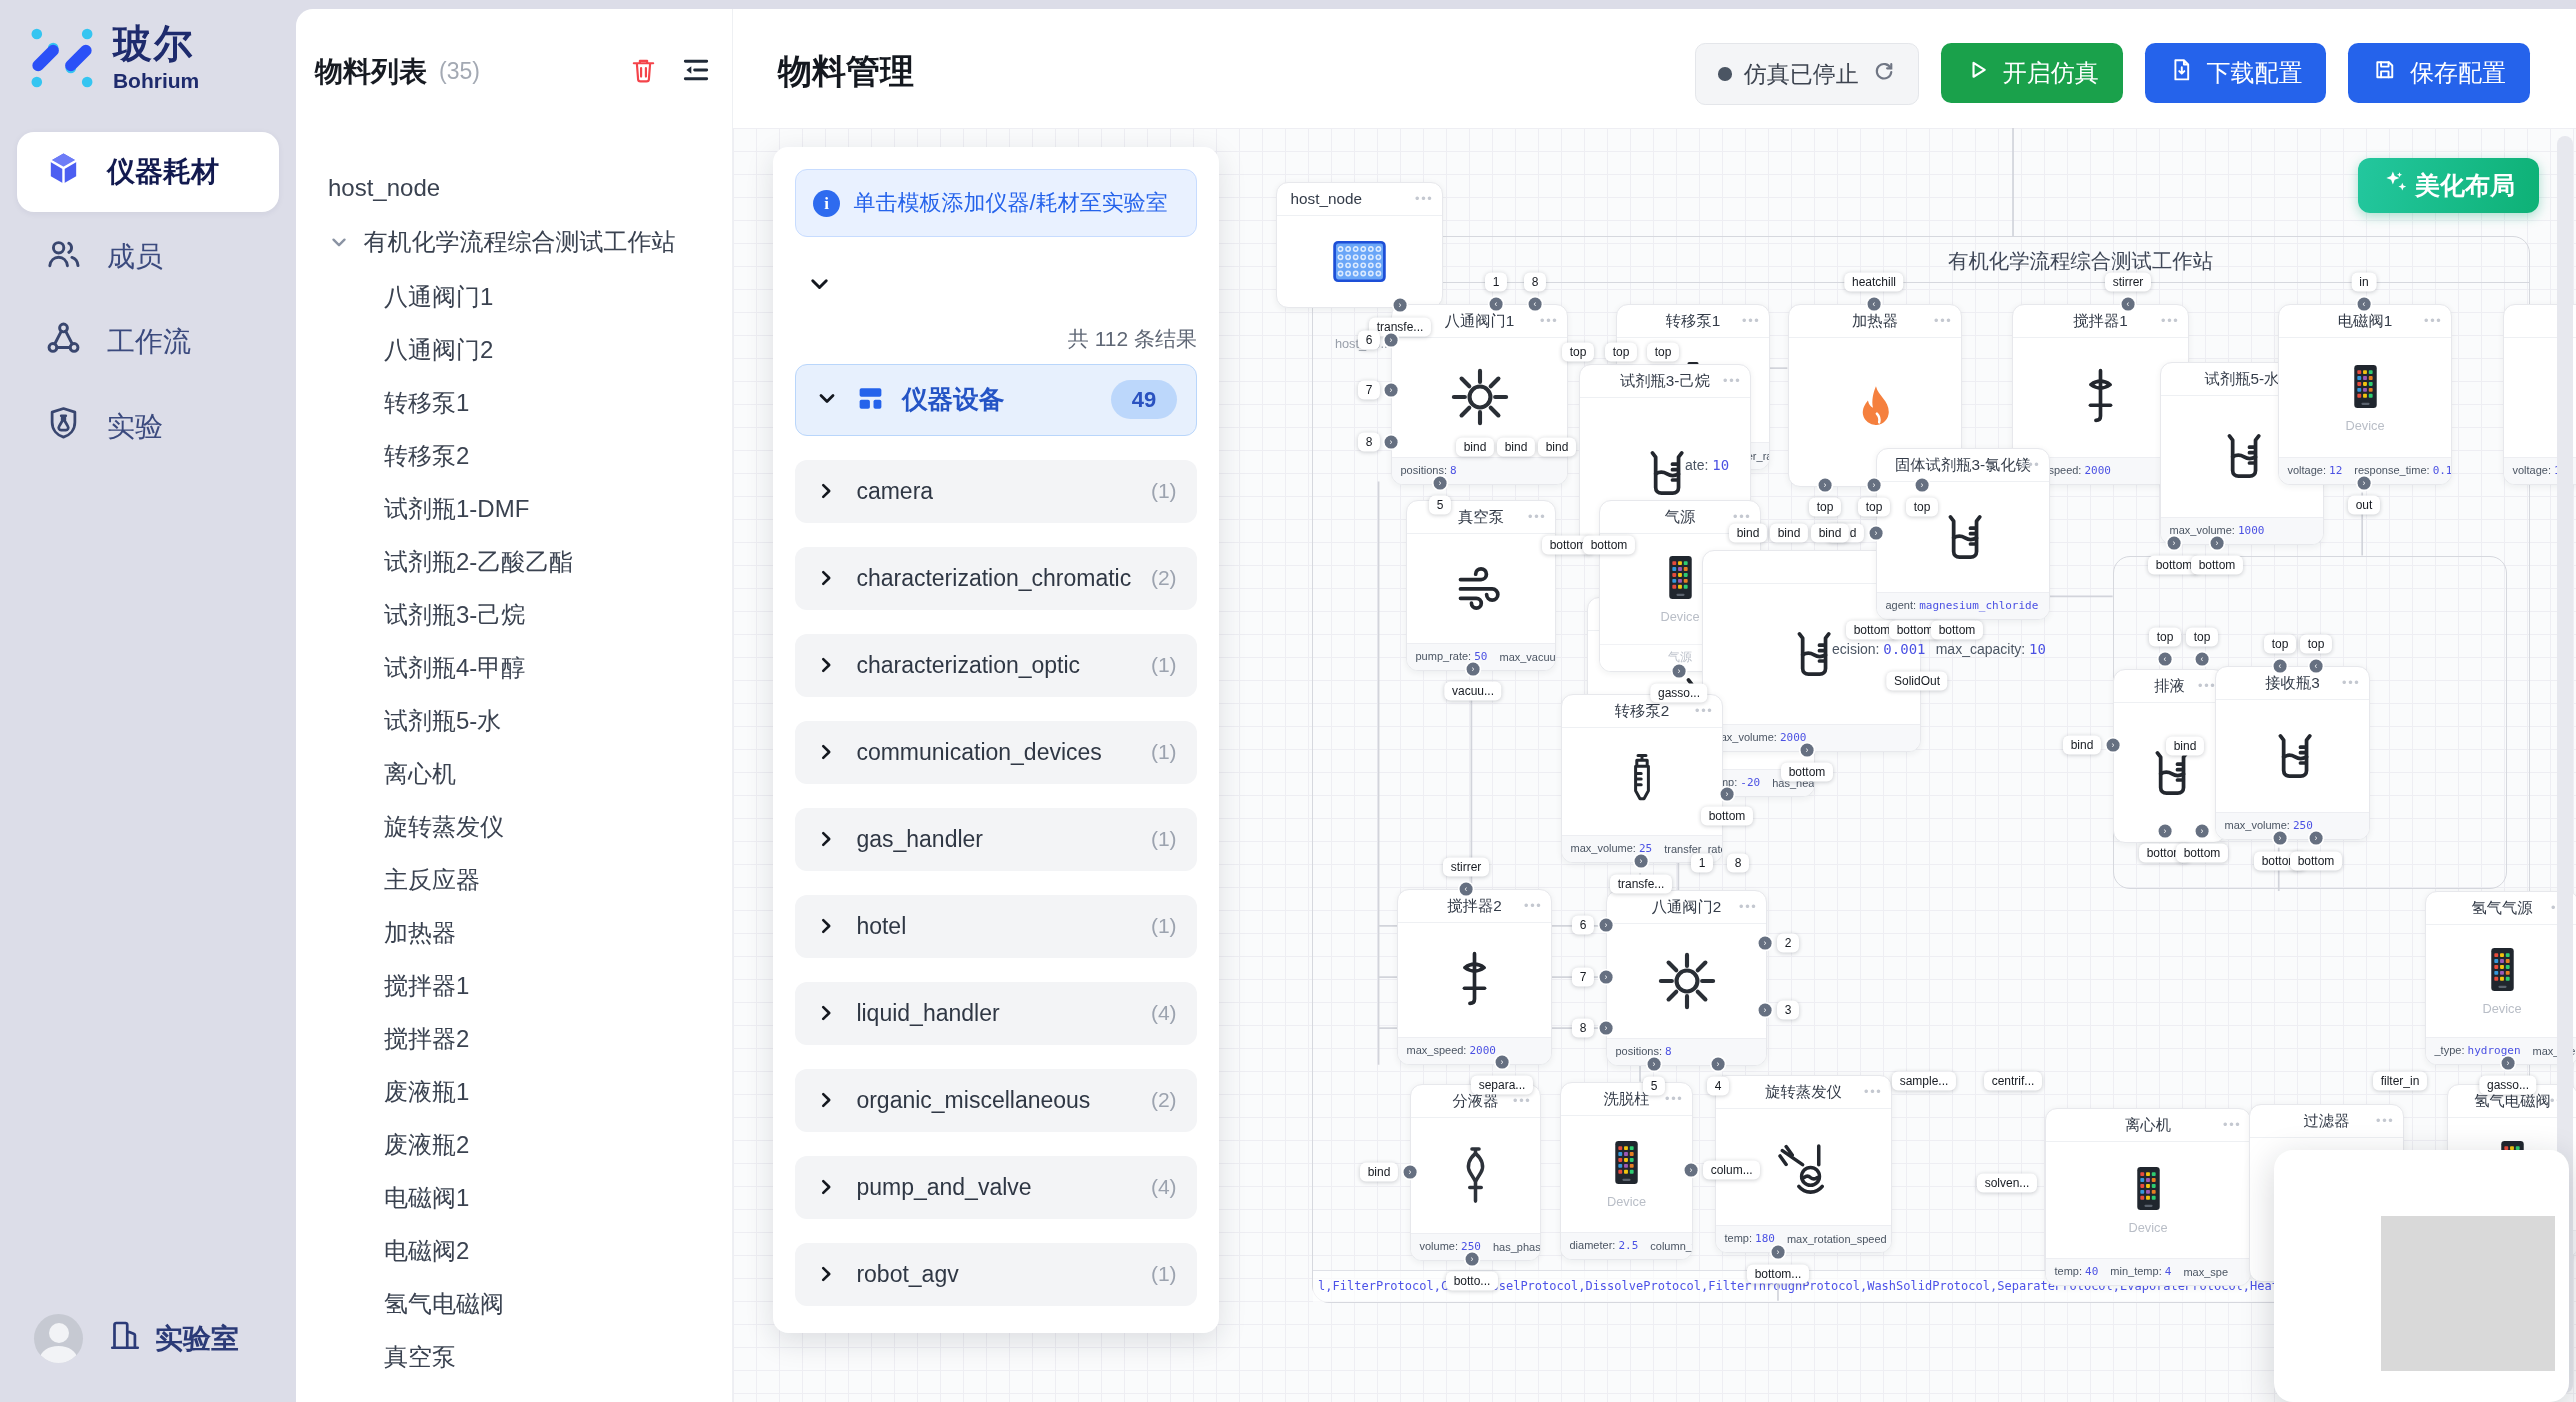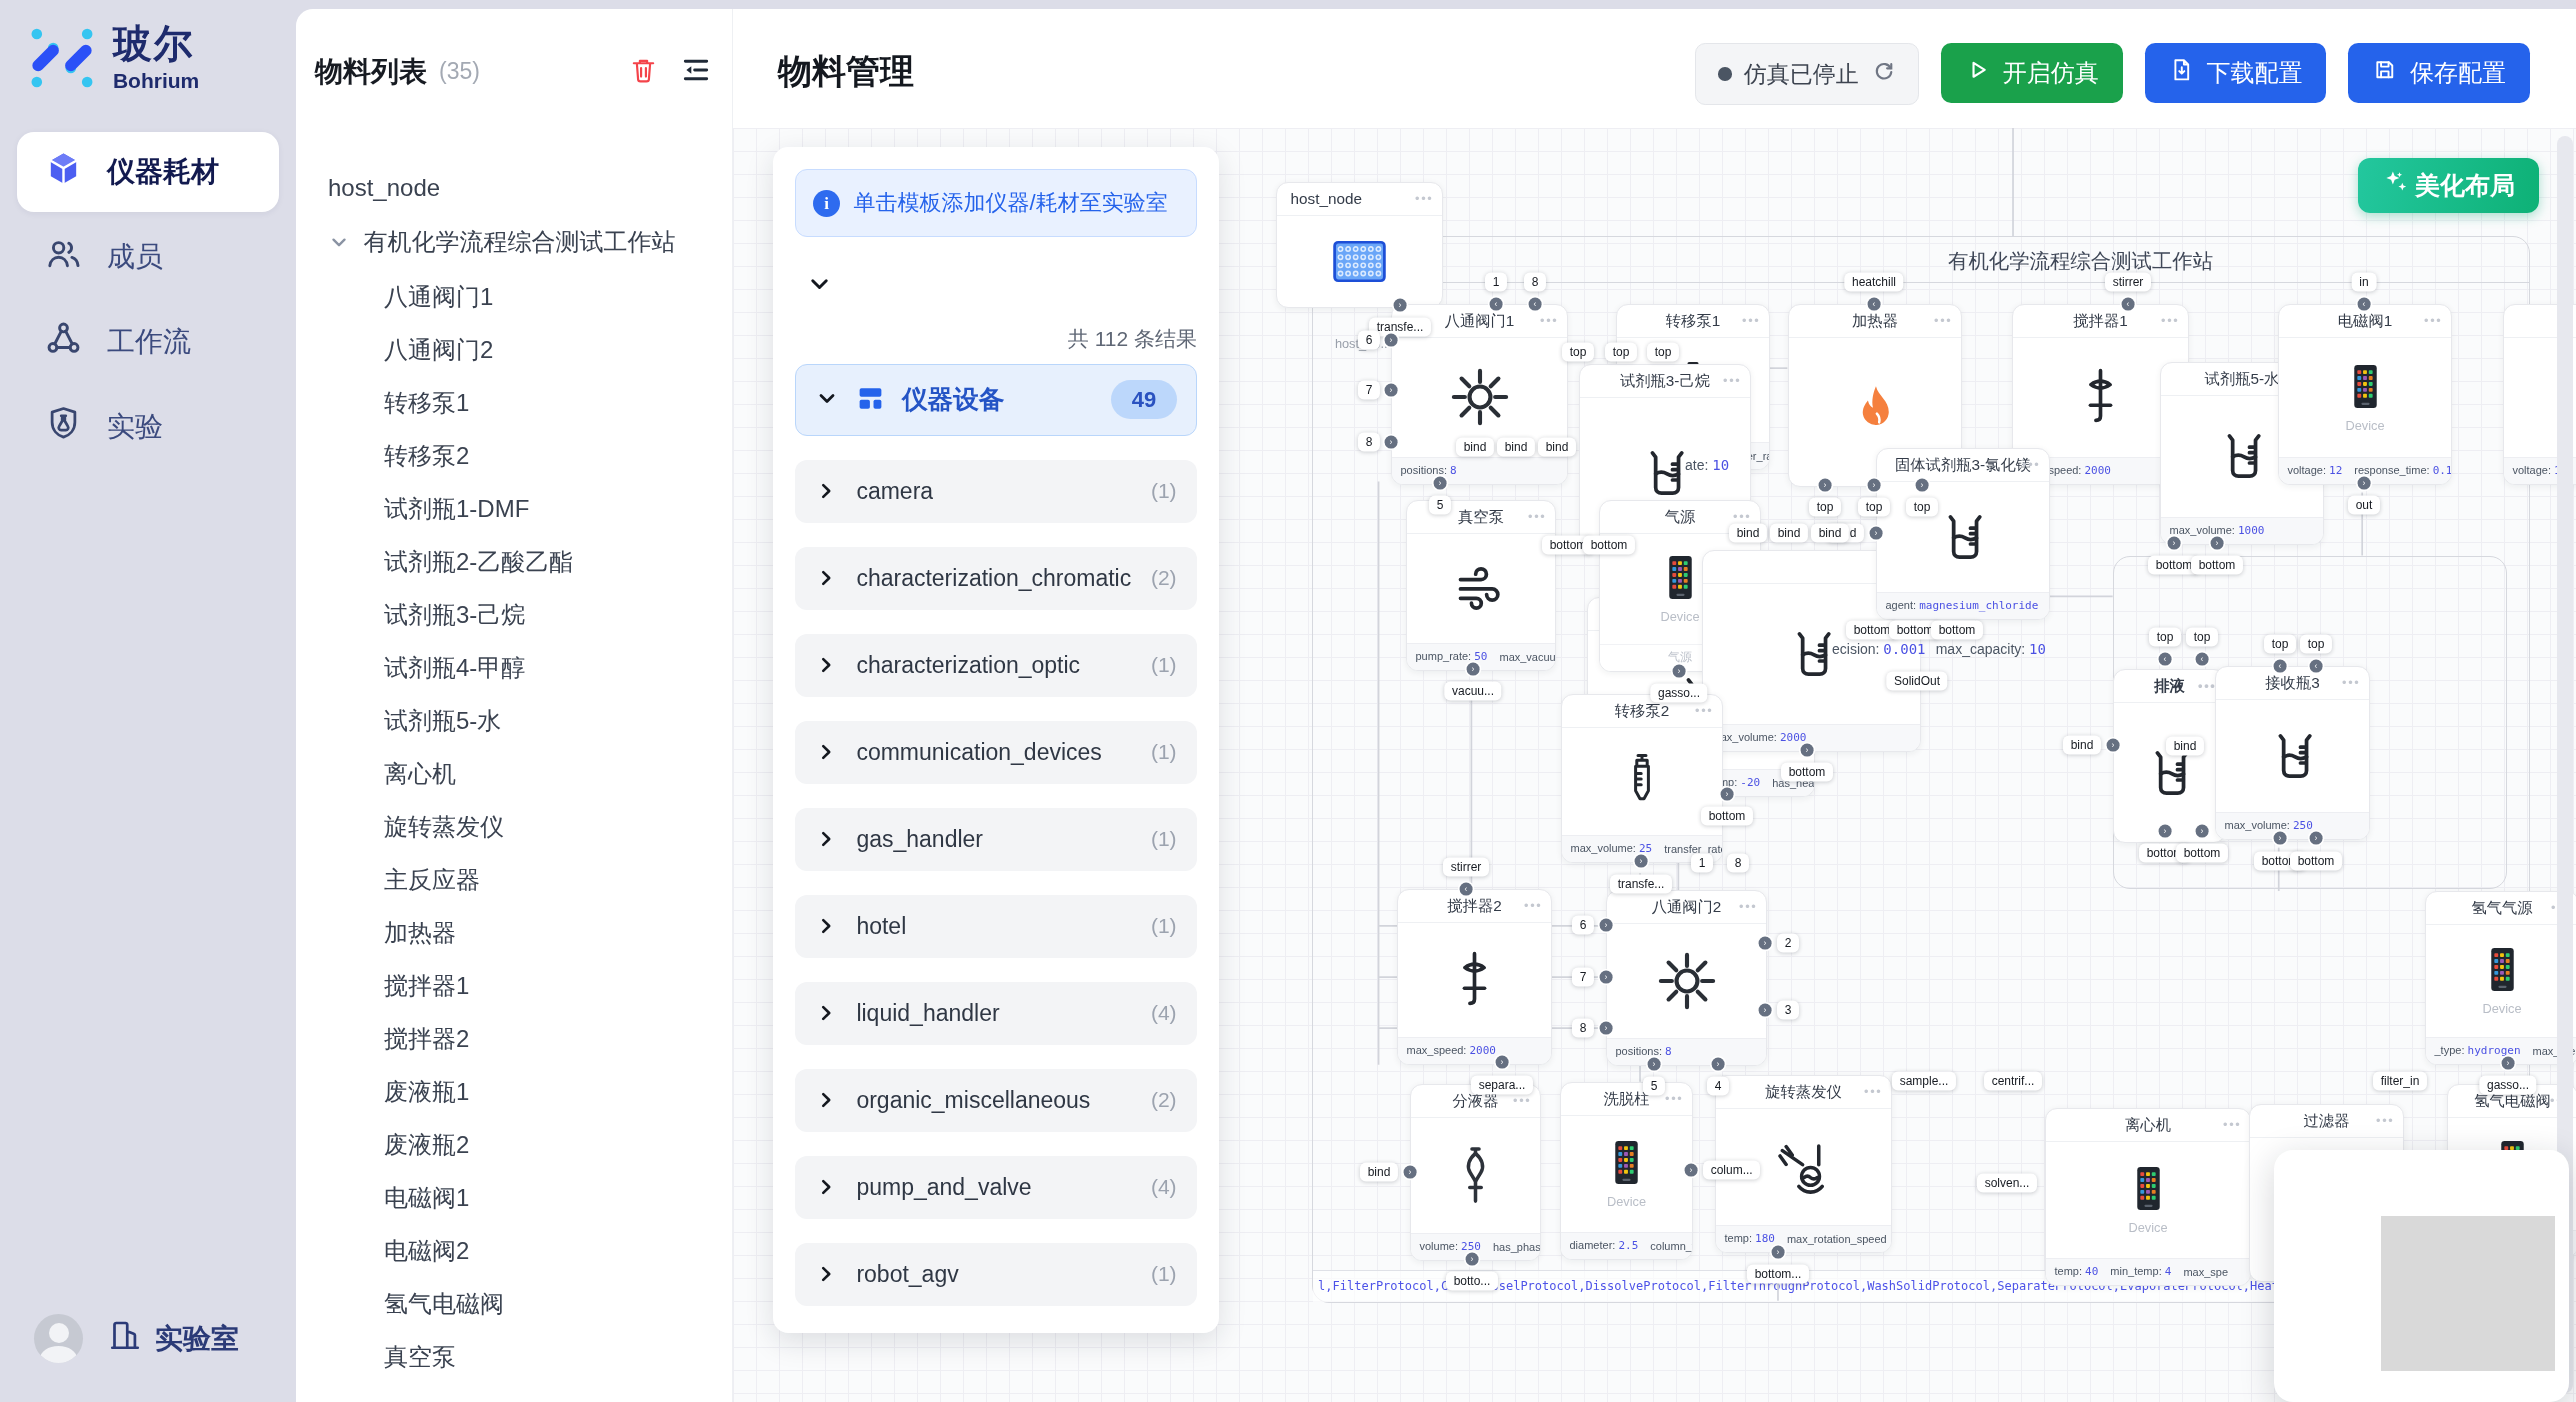--- a/index.html
+++ b/index.html
@@ -568,21 +568,21 @@
               <path d="M8 12.4c1.6-1 3.2-1 4.9 0 1.6 1 3.2 1 4.9 0"></path>
               <path d="M15.2 8.2h2.4M15.2 10.6h2.4M15.2 15h2.4"></path>
             </svg>
           </div>
           <div class="node-foot">
             <span><span class="fk">agent:</span> <span class="fv">magnesium_chloride</span></span>
           </div>
         </div>
         <div class="dot" style="left: 1143px; top: 405px;">›</div>
         <div class="pill left-anchor" style="left: 1131px; top: 405px;">bind</div>
-        <div class="node" style="left: 1380px; top: 541px; width: 111px; height: 172px; z-index: 25; font-weight: bold;">
+        <div class="node" style="left: 1380px; top: 541px; width: 111px; height: 172px; z-index: 25;">
           <div class="node-title">排液<span class="node-menu">•••</span></div>
           <div class="node-body">
             <svg width="56" height="56" viewBox="0 0 24 24" fill="none" stroke="#23272e" stroke-width="1.6" stroke-linecap="round" stroke-linejoin="round">
               <path d="M6.6 3.4 8 5.2v13c0 1.5 1 2.4 2.5 2.4h4.8c1.5 0 2.5-.9 2.5-2.4v-13l1.4-1.8"></path>
               <path d="M8 12.4c1.6-1 3.2-1 4.9 0 1.6 1 3.2 1 4.9 0"></path>
               <path d="M15.2 8.2h2.4M15.2 10.6h2.4M15.2 15h2.4"></path>
             </svg>
           </div>
         </div>
         <div class="dot" style="left: 1432px; top: 531px;">‹</div>

